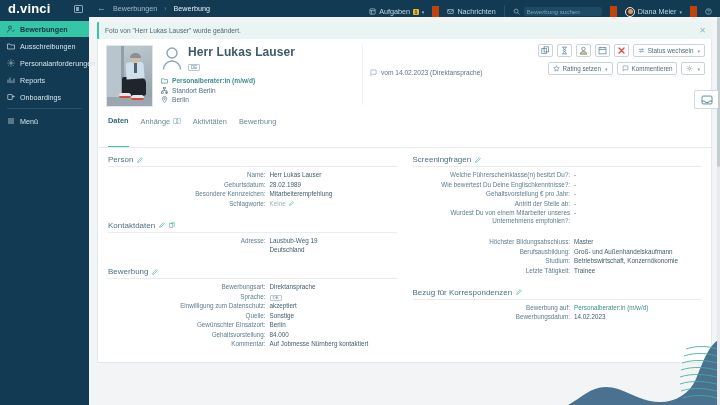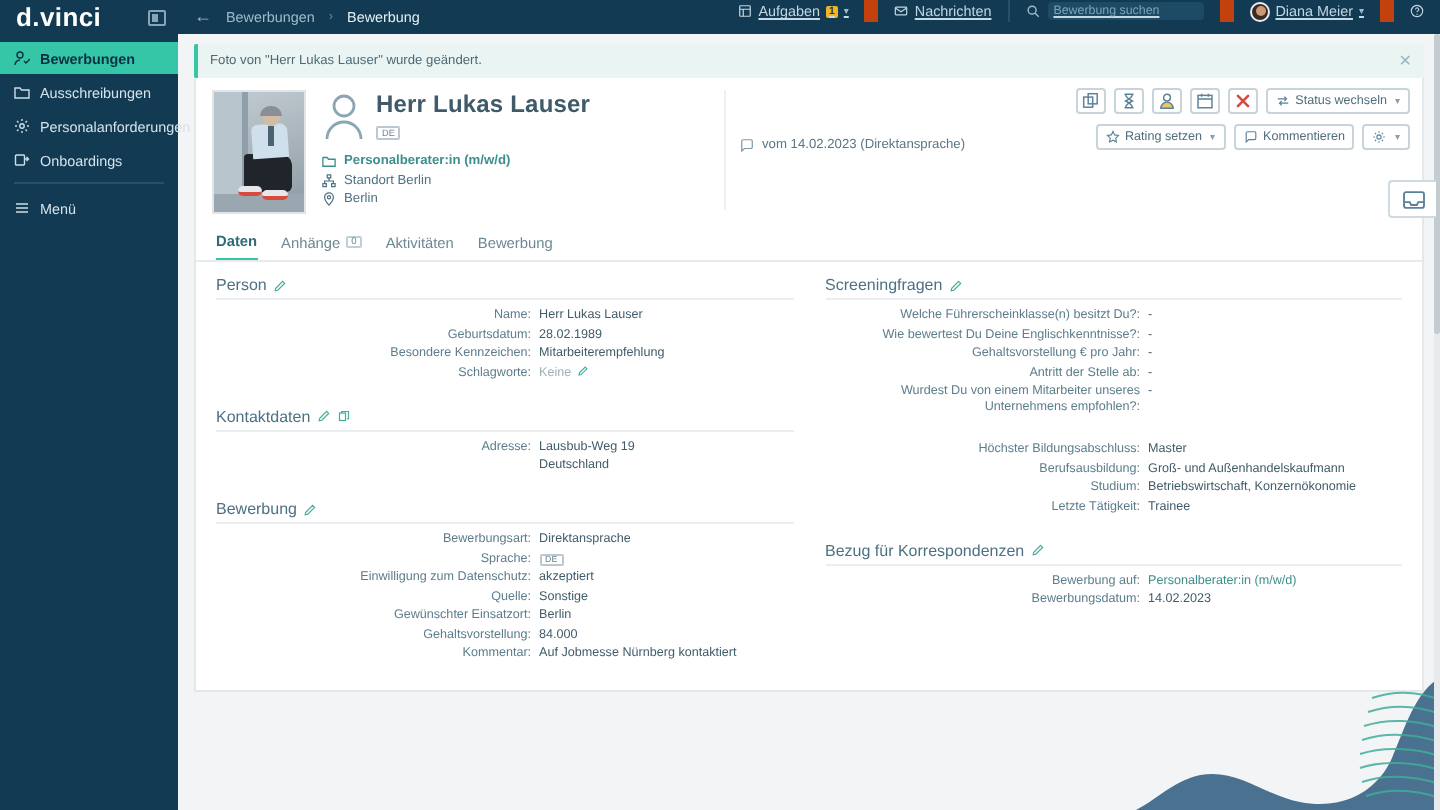--- a/index.html
+++ b/index.html
@@ -48,21 +48,21 @@
 
   .topbar {
     height: 17px; background: #123a52; display: flex; align-items: center;
     flex: 0 0 17px; color: #c7d9e3; font-size: 7.2px;
   }
   .crumbs { display: flex; align-items: center; gap: 7px; padding-left: 8px; flex: 0 0 auto; }
   .back-arrow { color:#9dbccc; font-size: 9px; line-height: 1; }
   .crumb { color: #9fbccb; }
   .crumb-sep { color: #6d8fa3; font-size: 6.5px; }
   .crumb.current { color: #e6eff4; }
-  .top-right { margin-left: auto; display: flex; align-items: flex-start; height: 17px; text-decoration: underline; }
+  .top-right { margin-left: auto; display: flex; align-items: flex-end; height: 17px; }
   .tb-cell { display: flex; align-items: center; gap: 3px; padding: 0 8px; height: 11px; border-left: 7px solid #c2410c; color:#c2d6e1; }
   .tb-cell:first-child { border-left: none; }
   .tb-ic { width: 7px; height: 7px; display:flex; align-items:center; justify-content:center; }
   .tb-ic svg { width:7px; height:7px; display:block; }
   .badge-amber { background: #f0b429; color: #123a52; font-size: 5.2px; font-weight: bold;
     border-radius: 1px; padding: 0 1.5px; line-height: 6px; height: 6px; display:inline-block; }
   .caret { font-size: 5px; color: #9fbccb; }
   .search-wrap { display:flex; align-items:center; gap:4px; padding: 0 8px; border-left:1px solid #27506a; height:11px;}
   .search-box { background: #1d4a64; border-radius: 2px; width: 78px; height: 9px;
      font-size: 6.2px; color: #7fa2b6; display:flex; align-items:center; padding-left:3px; }
@@ -135,21 +135,21 @@
   .pill {
     height: 13px; border: 1px solid #c8d4da; background: #fff; border-radius: 2px;
     display: flex; align-items: center; gap: 3px; padding: 0 4px;
     font-size: 6.3px; color: #4f6d7c; white-space: nowrap;
   }
   .pill svg { width: 7px; height: 7px; display:block; }
   .pill .cv { font-size: 5px; color:#86a0ad; margin-left:1px; }
 
   
   .tabs { display: flex; gap: 12px; padding: 0 10px; border-bottom: 1px solid #e7ebed; }
-  .tab { font-size: 7.4px; color: #6d8894; padding: 5px 0 4px 0; display:flex; align-items:center; gap:3px; }
+  .tab { font-size: 7.4px; color: #6d8894; padding: 5px 0 21px 0; display:flex; align-items:center; gap:3px; }
   .tab.active { color: #2f6b74; font-weight: bold; border-bottom: 1.5px solid #35c6a8; }
   .tab-badge { border: 1px solid #bcd0d8; color: #6d8894; font-size: 4.8px; border-radius: 1px;
     padding: 0 1.5px; height: 6.5px; line-height: 6.5px; }
 
   
   .cols { display: flex; padding: 7px 10px 12px 10px; gap: 16px; }
   .col { flex: 1; min-width: 0; }
   .sec-title {
     font-size: 8px; color: #4d7184; padding-bottom: 2px;
     border-bottom: 1px solid #e9edef; margin-bottom: 4px;
@@ -214,20 +214,28 @@
         <span>Ausschreibungen</span>
       </div>
       <div class="nav-item">
         <span class="ic">
           <svg viewBox="0 0 16 16" fill="none" stroke="#cfdde5" stroke-width="1.4">
               <circle cx="8" cy="8" r="2.2"></circle>
               <path d="M8 1v2M8 13v2M1 8h2M13 8h2M3 3l1.5 1.5M11.5 11.5L13 13M13 3l-1.5 1.5M4.5 11.5L3 13"></path>
             </svg>
         </span>
         <span>Personalanforderungen</span>
+      </div>
+      <div class="nav-item">
+        <span class="ic">
+          <svg viewBox="0 0 16 16" fill="none" stroke="#cfdde5" stroke-width="1.4">
+              <path d="M2 14V7M6 14V3M10 14V9M14 14V5"></path>
+            </svg>
+        </span>
+        <span>Reports</span>
       </div>
       <div class="nav-item">
         <span class="ic">
           <svg viewBox="0 0 16 16" fill="none" stroke="#cfdde5" stroke-width="1.4">
               <rect x="1.5" y="3" width="9" height="10" rx="1"></rect>
               <path d="M10.5 7h4M12.5 5l2 2-2 2"></path>
             </svg>
         </span>
         <span>Onboardings</span>
       </div>

